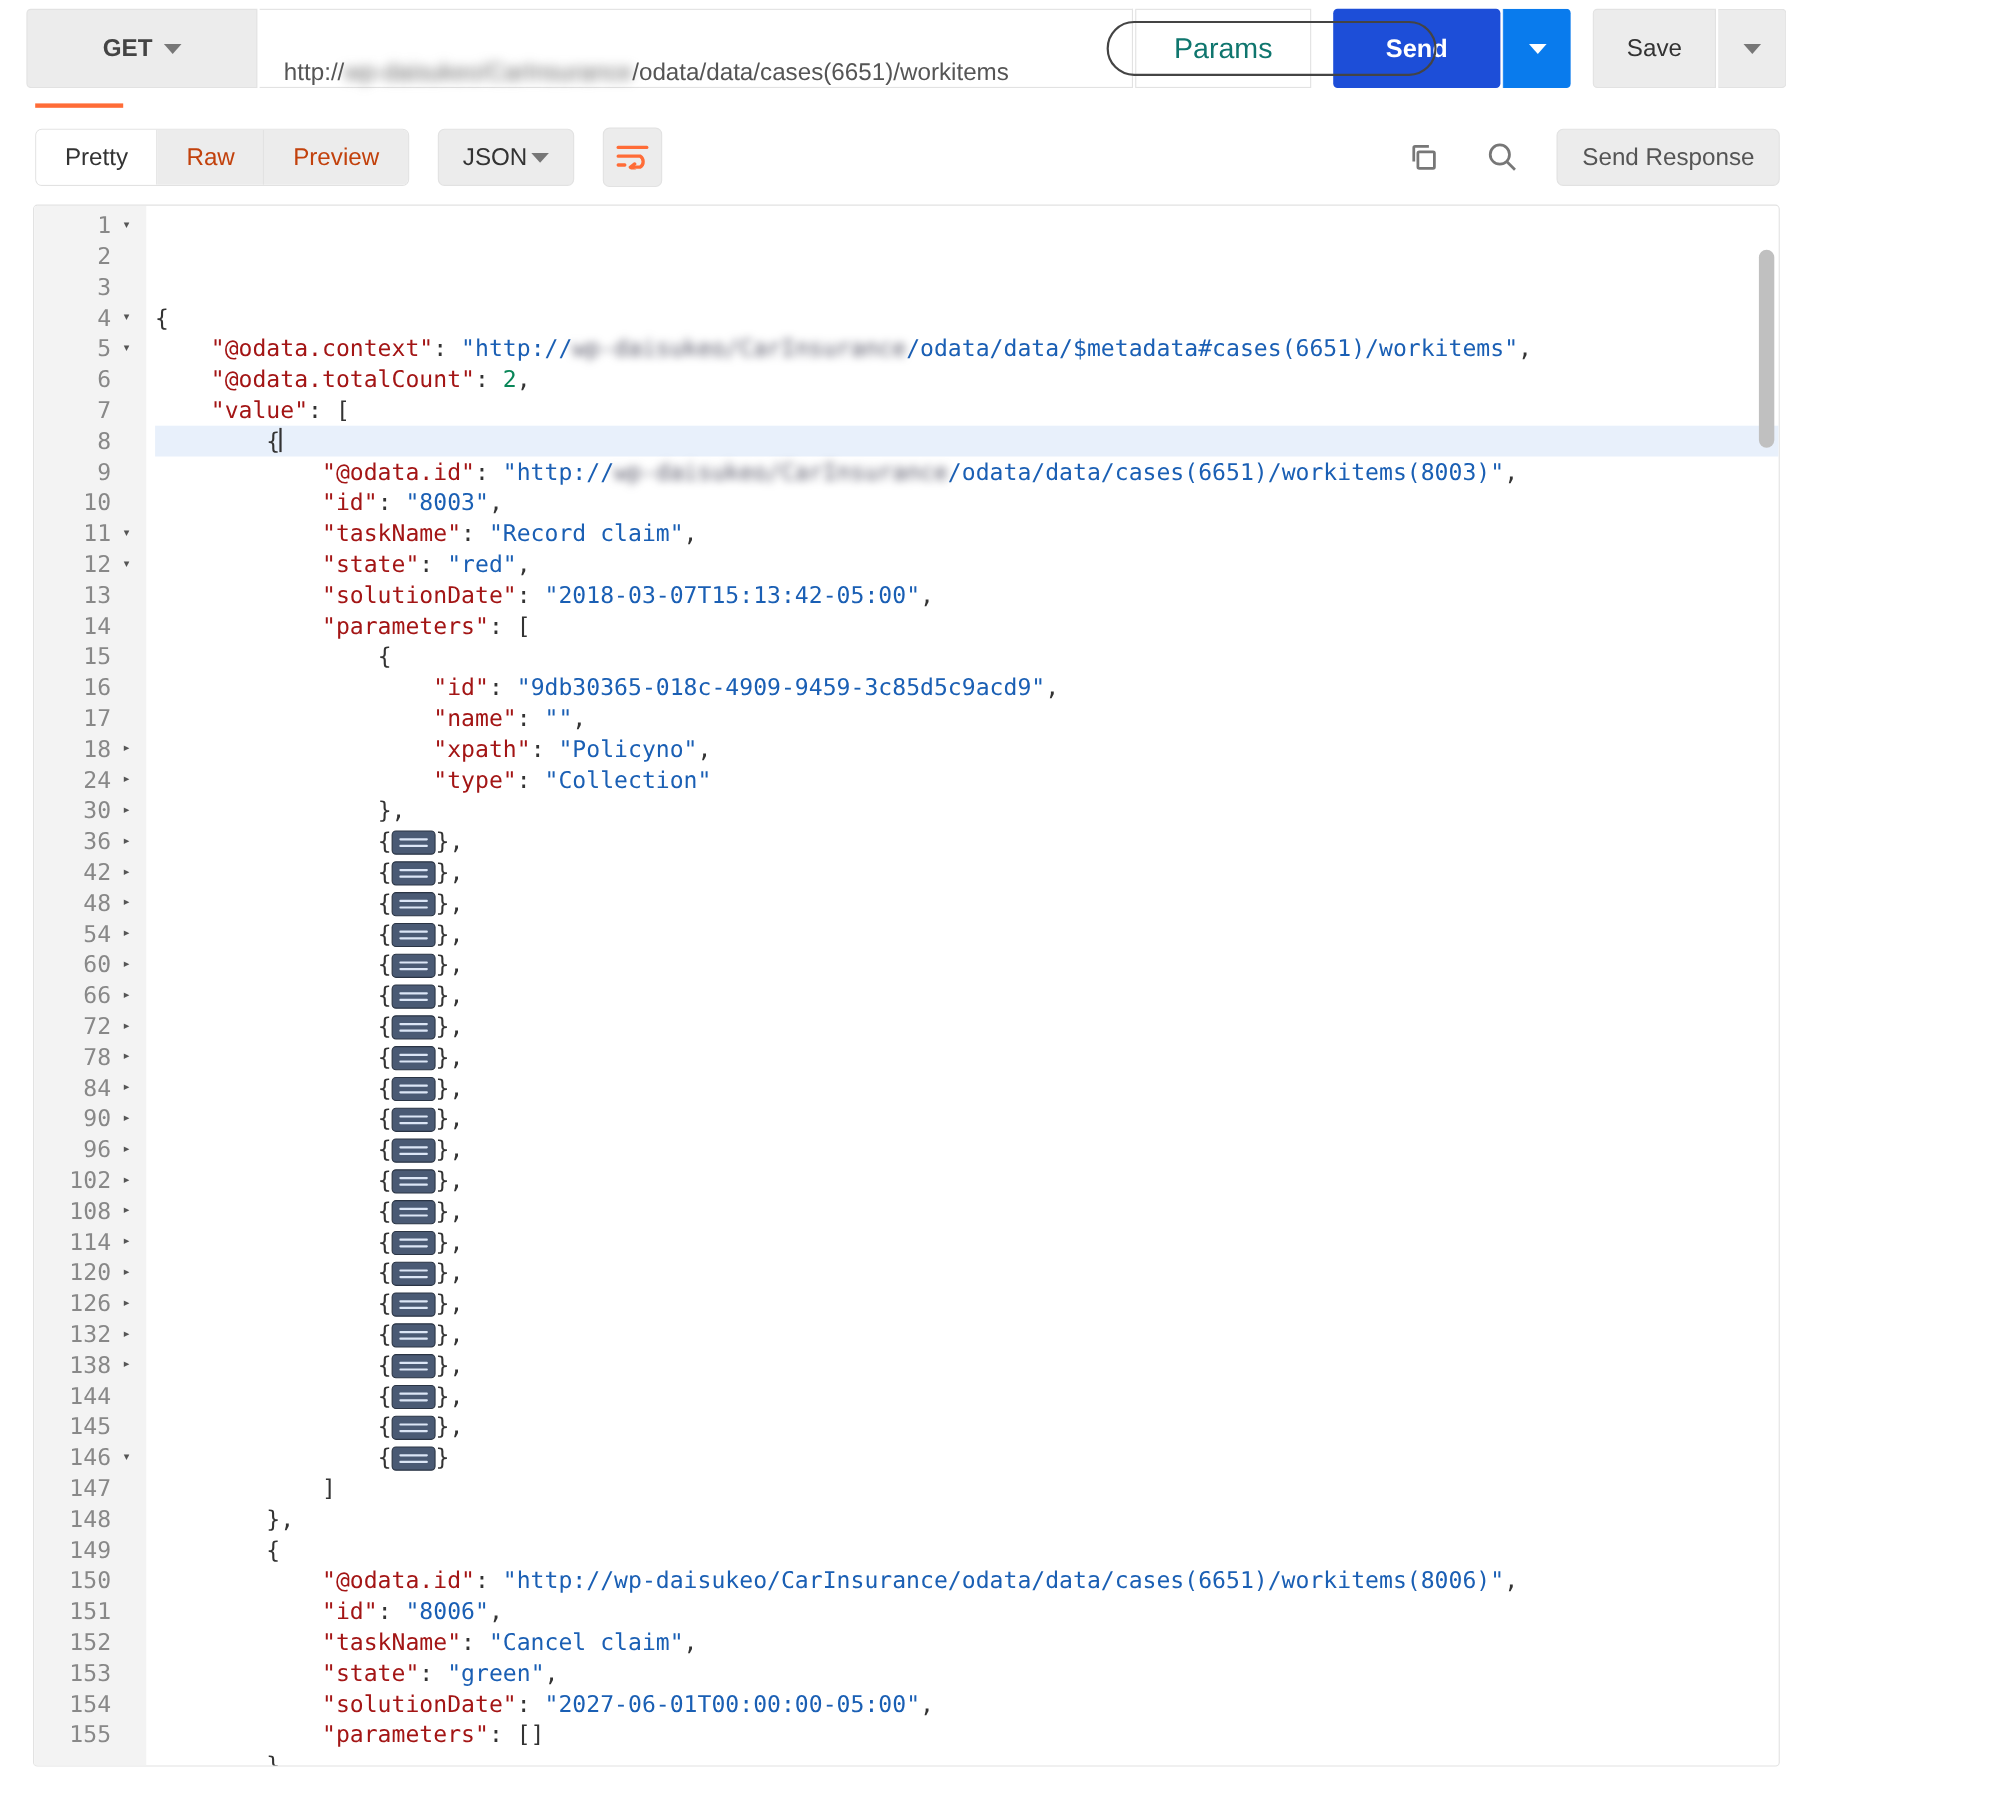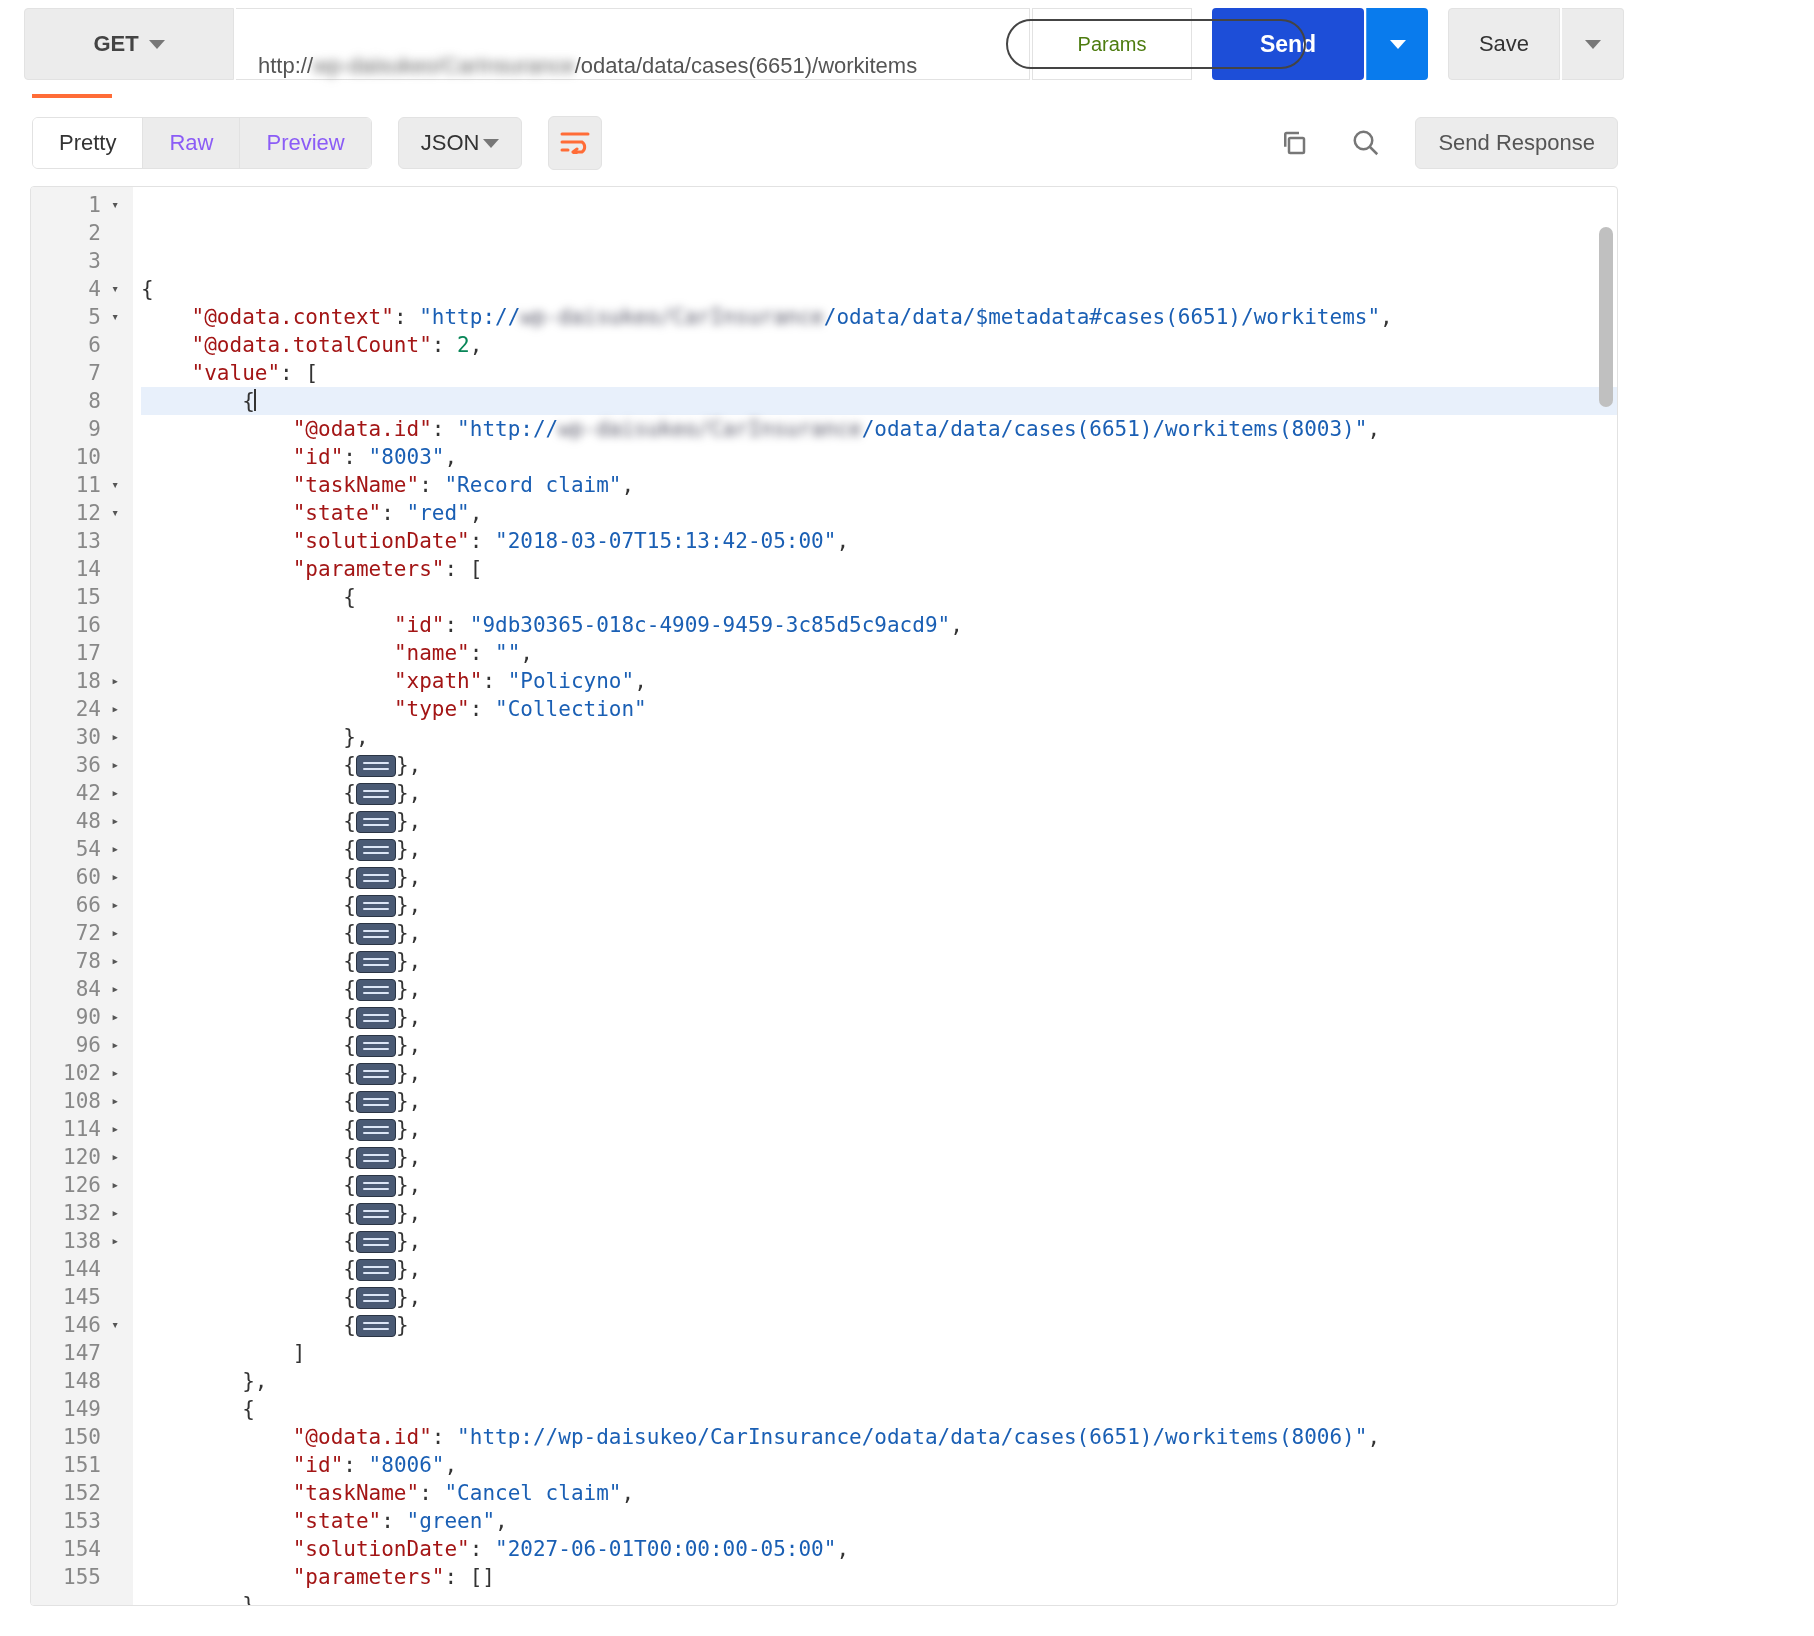--- a/index.html
+++ b/index.html
@@ -4,33 +4,33 @@
 <style>
   * { box-sizing: border-box; margin: 0; padding: 0; }
   body { font-family: -apple-system, BlinkMacSystemFont, "Segoe UI", Arial, sans-serif; background: #fff; color: #333; font-size: 14px; }
   .wrapper { width: 1648px; height: 1636px; position: relative; padding: 8px 12px; }
 
   .top-bar { display: flex; gap: 2px; align-items: stretch; height: 72px; margin: 0 12px 14px 12px; }
   .method-btn { display:flex; align-items:center; justify-content:center; gap:10px; width: 210px; background:#ececec; border:1px solid #e2e2e2; border-radius:4px 0 0 4px; font-size:22px; font-weight:600; color:#444; }
   .url-input { flex:1; border:1px solid #e2e2e2; border-left:none; padding: 0 22px; font-size:22px; color:#555; display:flex; align-items:flex-end; position:relative; }
   .url-input .blur { filter: blur(5px); color:#666; }
   .url-oval { position:absolute; border:2px solid #444; border-radius:40px; height:50px; width:300px; left:770px; top:10px; pointer-events:none; }
-  .params-btn { width:160px; border:1px solid #e2e2e2; display:flex; align-items:center; justify-content:center; font-size:20px; color:#4d7c0f; }
+  .params-btn { width:160px; border:1px solid #e2e2e2; display:flex; align-items:center; justify-content:center; font-size:26px; color:#0f766e; }
   .send-btn { width:152px; background:#1d4ed8; color:#fff; font-weight:700; font-size:23px; display:flex; align-items:center; justify-content:center; border-radius:4px; margin-left:18px; }
   .send-caret { width:62px; background:#097bed; border-left:1px solid rgba(255,255,255,.25); display:flex; align-items:center; justify-content:center; border-radius:0 4px 4px 0; }
   .save-btn { width:112px; background:#ececec; border:1px solid #e2e2e2; display:flex; align-items:center; justify-content:center; font-size:22px; border-radius:4px 0 0 4px; margin-left:18px; }
   .save-caret { width:62px; background:#ececec; border:1px solid #e2e2e2; border-left:none; display:flex; align-items:center; justify-content:center; border-radius:0 4px 4px 0; }
   .chev-down { width:0;height:0;border-left:8px solid transparent;border-right:8px solid transparent;border-top:9px solid currentColor; }
   .send-caret .chev-down{ color:#fff; }
   .method-btn .chev-down, .save-caret .chev-down, .json-btn .chev-down { color:#777; }
   .orange-underline { height:4px; width:80px; background:#ff6c37; margin:0 0 12px 20px; }
 
   .toolbar { display:flex; align-items:center; padding: 6px 18px 10px 20px; gap:26px; }
   .view-group { display:flex; border:1px solid #e2e2e2; border-radius:6px; overflow:hidden; }
-  .view-btn { padding:12px 26px; font-size:22px; color:#8b5cf6; background:#ececec; border-right:1px solid #e2e2e2; }
+  .view-btn { padding:12px 26px; font-size:22px; color:#c2410c; background:#ececec; border-right:1px solid #e2e2e2; }
   .view-btn:last-child{ border-right:none; }
   .view-btn.active { color:#333; background:#fff; }
   .json-btn { display:flex; align-items:center; gap:4px; padding:12px 22px; border:1px solid #e2e2e2; border-radius:6px; font-size:22px; color:#333; background:#ececec; }
   .wrap-btn { width:54px; height:54px; border:1px solid #e2e2e2; border-radius:6px; display:flex; align-items:center; justify-content:center; background:#ececec; }
   .wrap-icon svg { stroke:#ff6c37; }
   .flex-spacer { flex:1; }
   .icon-btn { width:46px;height:46px; display:flex; align-items:center; justify-content:center; color:#777; }
   .save-resp { padding:12px 22px; background:#ececec; border:1px solid #e2e2e2; border-radius:6px; font-size:22px; color:#555; }
 
   .code-pane { margin:6px 18px 0 18px; border:1px solid #e2e2e2; border-radius:4px; height:1420px; display:flex; font-family: Consolas, Menlo, monospace; font-size:21px; line-height:28px; overflow:hidden; }

